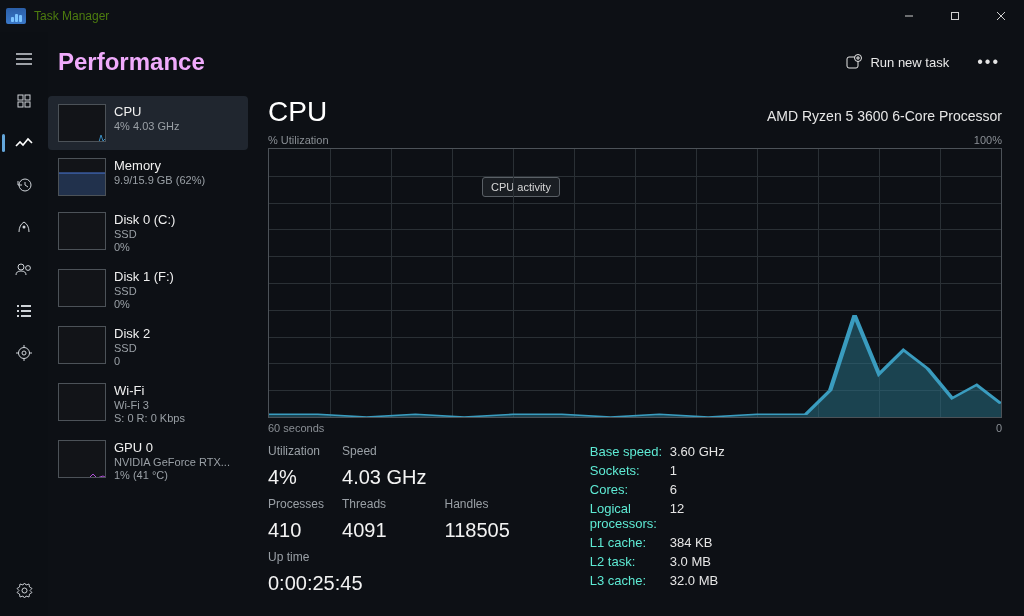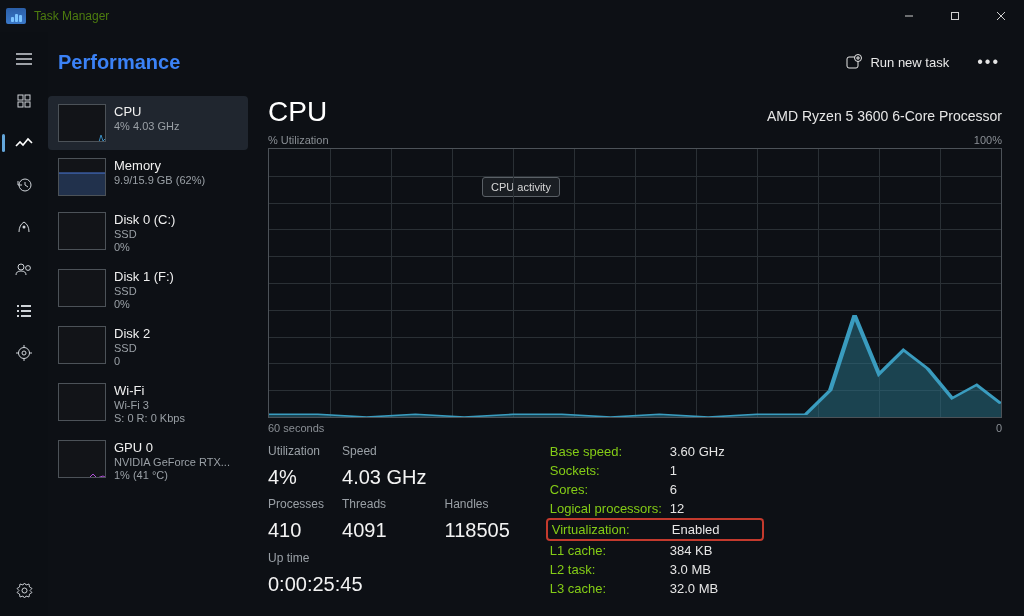--- a/index.html
+++ b/index.html
@@ -21,21 +21,21 @@
   .navrail { width: 48px; background: #0c0f14; display: flex; flex-direction: column; align-items: center; padding-top: 6px; gap: 0; }
   .nav-item { width: 48px; height: 42px; display:flex; align-items:center; justify-content:center; position:relative; color:#cfd3d8; }
   .nav-item.active { color:#fff; }
   .nav-item.active::before { content:""; position:absolute; left:2px; top:12px; bottom:12px; width:3px; background:#64a6da; border-radius:3px; }
   .nav-spacer { flex:1; }
   .nav-bottom { padding-bottom: 10px; }
 
   
   .content { flex: 1; display: flex; flex-direction: column; }
   .header { height: 60px; display:flex; align-items:center; justify-content:space-between; padding: 0 18px 0 10px; }
-  .header-title { font-size: 20px; font-weight: 600; color: #3b82f6; }
+  .header-title { font-size: 24px; font-weight: 600; color: #f0abfc; }
   .header-actions { display:flex; align-items:center; gap:12px; }
   .run-task { display:flex; align-items:center; gap:8px; font-size:13px; color:#e8e8e8; padding:6px 10px; border-radius:4px; }
   .more-dots { font-size:16px; letter-spacing:2px; padding:4px 6px; }
 
   .body { display:flex; flex:1; min-height:0; }
 
   
   .perf-list { width: 200px; overflow:auto; padding-top:4px; }
   .perf-item { display:flex; align-items:flex-start; gap:8px; padding:8px 8px 8px 10px; border-radius:4px; cursor:default; }
   .perf-item.active { background: rgba(100,120,140,0.22); }
@@ -59,21 +59,21 @@
 
   .below-axis { display:flex; justify-content:space-between; font-size:11px; color:#8a8f95; margin-top:4px; }
 
   .stats { display:flex; gap:40px; margin-top:10px; }
   .stats-left { display:grid; grid-template-columns: auto auto auto; column-gap:18px; row-gap:8px; }
   .stat-label { font-size:12px; color:#9aa0a6; grid-column: auto; }
   .stat-val { font-size:20px; color:#f3f3f3; }
   .row-span3 { grid-column: span 3; }
 
   .stats-right { display:grid; grid-template-columns: 120px 90px; row-gap:4px; font-size:13px; color:#cfd3d8; align-content:start; }
-  .stats-right .lbl { color:#84cc16; }
+  .stats-right .lbl { color:#5eead4;margin-left:40px; }
   .stats-right .val { color:#e6e6e6; }
   .hlrow { border:2px solid #c43a2d; border-radius:4px; padding:2px 4px; margin:-2px -4px; }
 
   svg { display:block; }
 </style>
 </head>
 <body>
 
 <div class="titlebar">
   <div class="titlebar-left">
@@ -329,24 +329,20 @@
           </div>
           <div class="stats-right" id="stats-right">
               <div class="lbl">Base speed:</div>
               <div class="val">3.60 GHz</div>
               <div class="lbl">Sockets:</div>
               <div class="val">1</div>
               <div class="lbl">Cores:</div>
               <div class="val">6</div>
               <div class="lbl">Logical processors:</div>
               <div class="val">12</div>
-              <div class="hlrow" style="grid-column: 1 / span 2; display: grid; grid-template-columns: 120px 90px;">
-                <div class="lbl">Virtualization:</div>
-                <div class="val">Enabled</div>
-              </div>
               <div class="lbl">L1 cache:</div>
               <div class="val">384 KB</div>
               <div class="lbl">L2 task:</div>
               <div class="val">3.0 MB</div>
               <div class="lbl">L3 cache:</div>
               <div class="val">32.0 MB</div>
             </div>
         </div>
       </div>
     </div>

